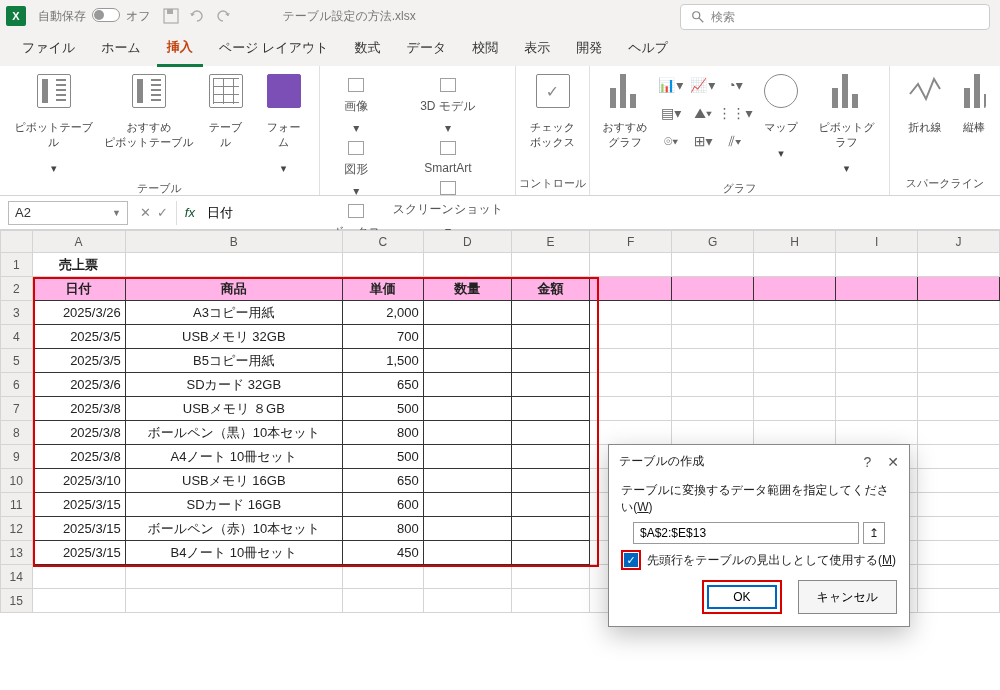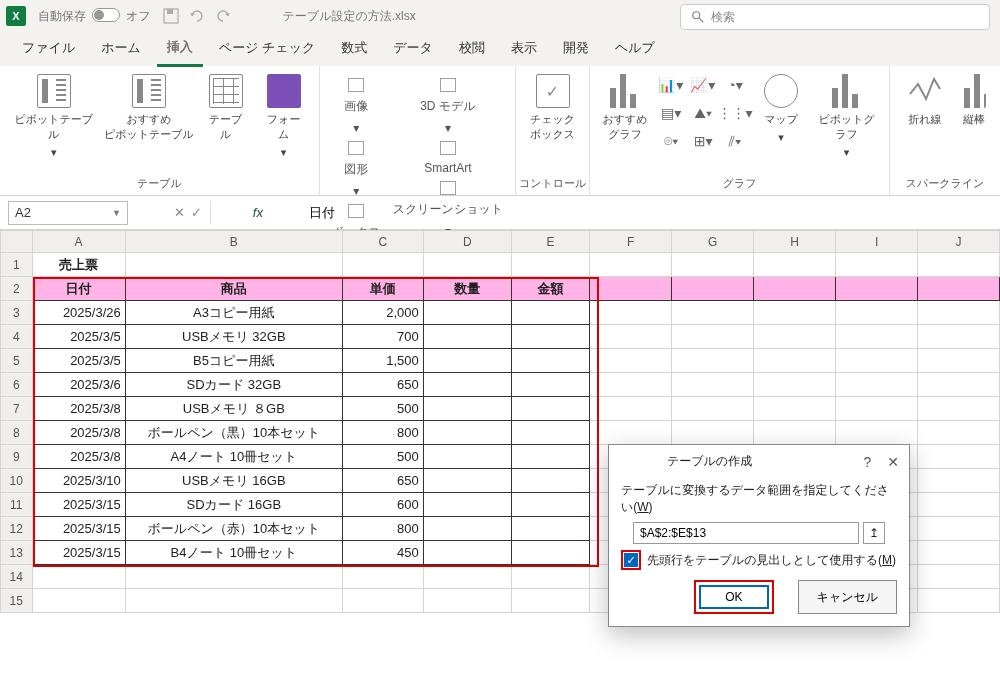--- a/index.html
+++ b/index.html
@@ -12,45 +12,45 @@
   .toggle { width: 28px; height: 14px; border: 1px solid #999; border-radius: 8px; position: relative; background: #fff; }
   .toggle::after { content: ""; position: absolute; left: 1px; top: 1px; width: 10px; height: 10px; background: #999; border-radius: 50%; }
   .qat { display: flex; gap: 10px; align-items: center; }
   .qat-icon { width: 16px; height: 16px; opacity: .5; }
   .filename { margin-left: 40px; }
   .search-box { position: absolute; right: 10px; top: 4px; height: 26px; background: #fff; border: 1px solid #ccc; border-radius: 4px; display: flex; align-items: center; padding: 0 10px; gap: 6px; width: 310px; color: #888; font-size: 12px; }
 
   
   .tabs { height: 34px; background: #f3f2f1; display: flex; align-items: center; padding: 0 12px; gap: 6px; font-size: 13px; color: #333; }
   .tab { padding: 6px 10px 8px; cursor: pointer; }
-  .tab.active { color: #737373; font-weight: 600; border-bottom: 3px solid #107c41; }
+  .tab.active { color: #c2410c; font-weight: 600; border-bottom: 3px solid #107c41; }
 
   
   .ribbon { height: 130px; background: #fff; border-bottom: 1px solid #d4d4d4; display: flex; }
   .group { border-right: 1px solid #e0e0e0; display: flex; flex-direction: column; }
   .group-body { flex: 1; display: flex; align-items: flex-start; padding: 6px 8px 2px; gap: 4px; }
   .group-label { text-align: center; font-size: 11px; color: #555; padding: 2px 0 4px; }
-  .big-btn { display: flex; flex-direction: column; align-items: center; padding: 2px 6px; gap: 4px; font-size: 11px; color: #444; text-align: center; min-width: 54px; }
+  .big-btn { display: flex; flex-direction: column; align-items: center; padding: 2px 6px; gap: 12px; font-size: 11px; color: #444; text-align: center; min-width: 54px; }
   .big-icon { width: 34px; height: 34px; border: 1.5px solid #888; border-radius: 2px; position: relative; }
   .big-icon.pivot::before { content: ""; position: absolute; inset: 4px 4px 4px 18px; background: repeating-linear-gradient(#888 0 2px, transparent 2px 5px); }
   .big-icon.pivot::after { content: ""; position: absolute; inset: 4px 22px 4px 4px; background: #888; }
   .big-icon.table::before { content: ""; position: absolute; inset: 3px; background: linear-gradient(#888 1px, transparent 1px) 0 0/100% 8px, linear-gradient(90deg,#888 1px, transparent 1px) 0 0/10px 100%; }
   .big-icon.form { background: #7b4fb5; border-color: #7b4fb5; }
   .big-icon.check::after { content: "✓"; position: absolute; inset: 0; display:flex; align-items:center; justify-content:center; font-size:16px; color:#888;}
   .big-icon.chart { border:none; background: linear-gradient(to top, #888 0 60%, transparent 60%) 2px 100%/6px 100% no-repeat, linear-gradient(to top, #888 0 100%, transparent) 12px 100%/6px 100% no-repeat, linear-gradient(to top, #888 0 40%, transparent 40%) 22px 100%/6px 100% no-repeat; }
   .big-icon.map { border-radius: 50%; }
   .big-icon.spark { border:none; }
   .mini-list { display: flex; flex-direction: column; gap: 2px; font-size: 12px; color: #555; padding-top: 4px; }
   .mini-item { display: flex; align-items: center; gap: 6px; padding: 2px 4px; white-space: nowrap; flex-direction: column; }
   .mini-ico { width: 16px; height: 14px; border: 1px solid #888; opacity: .8; }
   .chart-icons { display: grid; grid-template-columns: repeat(3, 30px); grid-auto-rows: 26px; gap: 2px; }
   .chart-ico { border: 1px solid transparent; display:flex; align-items:center; justify-content:center; font-size:14px; color:#666; }
 
   
-  .fbar { height: 34px; background: #fff; border-bottom: 1px solid #d4d4d4; display: flex; align-items: center; font-size: 13px; color: #333; gap: 34px; }
+  .fbar { height: 34px; background: #fff; border-bottom: 1px solid #d4d4d4; display: flex; align-items: center; font-size: 13px; color: #333; }
   .namebox { width: 120px; height: 24px; margin: 0 4px 0 8px; border: 1px solid #bbb; background: #fff; display: flex; align-items: center; padding: 0 6px; justify-content: space-between; }
   .fx-icons { display: flex; gap: 6px; padding: 0 8px; color: #888; font-size: 13px; border-right: 1px solid #ddd; height: 24px; align-items: center; }
   .fx-label { font-style: italic; padding: 0 8px; color: #14532d; }
   .fbar input { border: none; outline: none; font-size: 13px; flex: 1; height: 24px; padding: 0 4px; background:transparent; }
 
   
   .grid-wrap { position: relative; height: calc(690px - 32px - 34px - 130px - 34px); overflow: hidden; background: #fff; }
   table.sheet { border-collapse: collapse; table-layout: fixed; }
   .sheet th { background: #f0efee; border: 1px solid #d4d4d4; font-weight: normal; font-size: 12px; color: #555; }
   .col-hdr { height: 22px; }
@@ -63,30 +63,30 @@
   .col-D { width: 90px; } .col-E { width: 80px; } .col-X { width: 84px; }
 
   .title-cell { font-weight: bold; font-size: 15px; }
   .hdr-row td { background: #ffb3e6; font-weight: bold; border: 1px solid #333; }
   tr.datarow td.in-range { border-color: #333; }
 
   .selection-marquee { position: absolute; border: 2.5px solid #d90000; pointer-events: none; }
 
   
   .dialog { position: absolute; left: 608px; top: 444px; width: 302px; background: #fff; border: 1px solid #888; box-shadow: 0 8px 24px rgba(0,0,0,.25); font-size: 12px; color: #222; }
-  .dlg-title { display: flex; justify-content: space-between; align-items: center; padding: 8px 10px; font-size: 12px; margin-left: 48px; }
+  .dlg-title { display: flex; justify-content: space-between; align-items: center; padding: 8px 10px; font-size: 12px; }
   .dlg-x { display: flex; gap: 16px; color: #555; font-size: 14px; }
   .dlg-body { padding: 4px 12px 12px; }
   .range-row { display: flex; gap: 4px; margin: 6px 12px; }
   .range-input { flex: 1; border: 1px solid #999; height: 22px; padding: 0 6px; font-size: 12px; }
   .range-btn { width: 22px; height: 22px; border: 1px solid #999; background: #fff; display:flex; align-items:center; justify-content:center; }
   .chk-row { display: flex; align-items: center; gap: 6px; margin: 6px 0; }
   .chk-hl { border: 2px solid #d90000; padding: 1px; display: inline-flex; }
   .chk { width: 14px; height: 14px; background: #0067c0; display:flex; align-items:center; justify-content:center; color:#fff; font-size:11px; }
-  .dlg-btns { display: flex; justify-content: flex-end; gap: 24px; margin-top: 10px; }
+  .dlg-btns { display: flex; justify-content: flex-end; gap: 16px; margin-top: 10px; }
   .dlg-btn { border: 1px solid #888; background: #f5f5f5; padding: 4px 18px; font-size: 12px; }
   .ok-wrap { border: 2px solid #d90000; padding: 3px; }
   .dlg-btn.ok { border: 2px solid #0067c0; background: #fff; padding: 3px 24px; }
   .underline { text-decoration: underline; }
 </style>
 </head>
 <body>
 
 <div class="titlebar">
   <div class="app-icon">X</div>
@@ -116,21 +116,21 @@
         <line x1="9" y1="9" x2="14" y2="14" stroke="#888" stroke-width="1.4"></line>
       </svg>
     <span>検索</span>
   </div>
 </div>
 
 <div class="tabs" id="tabs">
     <div class="tab">ファイル</div>
     <div class="tab">ホーム</div>
     <div class="tab active">挿入</div>
-    <div class="tab">ページ チェック</div>
+    <div class="tab">ページ レイアウト</div>
     <div class="tab">数式</div>
     <div class="tab">データ</div>
     <div class="tab">校閲</div>
     <div class="tab">表示</div>
     <div class="tab">開発</div>
     <div class="tab">ヘルプ</div>
   </div>
 
 <div class="ribbon">
   <div class="group">

